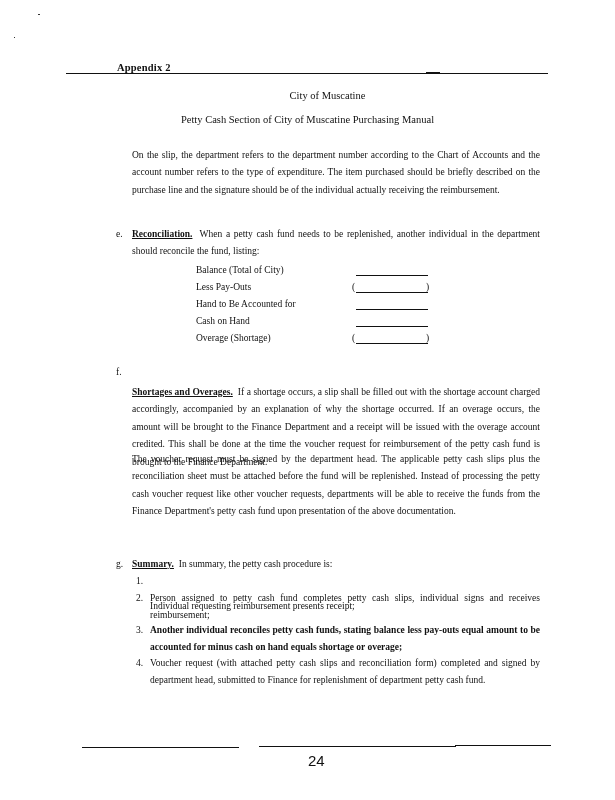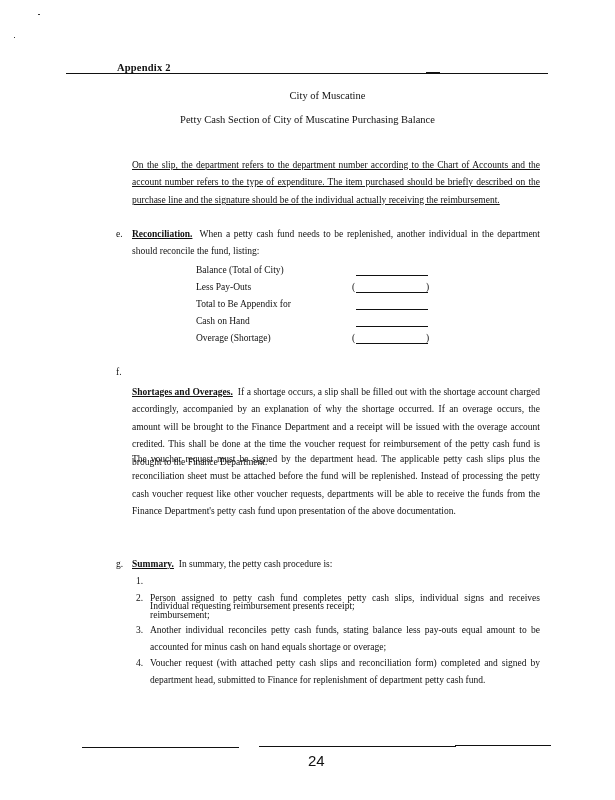--- a/index.html
+++ b/index.html
@@ -36,42 +36,42 @@
 
 <div class="dot" style="left:38px;top:14px;"></div>
 <div class="dot" style="left:14px;top:37px;width:1px;"></div>
 
 <div class="header">Appendix 2</div>
 <div class="header-rule"></div>
 <div class="header-rule2" style="left:426px;width:14px;"></div>
 <div class="header-rule3"></div>
 
 <div class="center" style="top:90px;padding-left:20px;">City of Muscatine</div>
-<div class="center" style="top:114px;">Petty Cash Section of City of Muscatine Purchasing Balance</div>
+<div class="center" style="top:114px;">Petty Cash Section of City of Muscatine Purchasing Manual</div>
 
-<div class="para" style="left:132px; top:157px; width:408px;text-decoration:underline;">On the slip, the department refers to the department number according to the Chart of Accounts and the account number refers to the type of expenditure. The item purchased should be briefly described on the purchase line and the signature should be of the individual actually receiving the reimbursement.</div>
+<div class="para" style="left:132px; top:147px; width:408px;">On the slip, the department refers to the department number according to the Chart of Accounts and the account number refers to the type of expenditure. The item purchased should be briefly described on the purchase line and the signature should be of the individual actually receiving the reimbursement.</div>
 
 <div class="marker" style="left:116px; top:229px;">e.</div>
 <div class="para" style="left:132px; top:226px; width:408px;">
   <span class="ul">Reconciliation.</span>&nbsp;
   <span>When a petty cash fund needs to be replenished, another individual in the department should reconcile the fund, listing:</span>
 </div>
 
 <div class="recon-row" style="top:265px;">
   <span class="recon-label">Balance (Total of City)</span>
   <span class="blank"></span>
 </div>
 <div class="recon-row" style="top:282px;">
   <span class="recon-label">Less Pay-Outs</span>
   <span class="paren-l">(</span>
   <span class="blank"></span>
   <span class="paren-r">)</span>
 </div>
 <div class="recon-row" style="top:299px;">
-  <span class="recon-label">Total to Be Appendix for</span>
+  <span class="recon-label">Hand to Be Accounted for</span>
   <span class="blank"></span>
 </div>
 <div class="recon-row" style="top:316px;">
   <span class="recon-label">Cash on Hand</span>
   <span class="blank"></span>
 </div>
 <div class="recon-row" style="top:333px;">
   <span class="recon-label">Overage (Shortage)</span>
   <span class="paren-l">(</span>
   <span class="blank"></span>
@@ -91,21 +91,21 @@
   <span>In summary, the petty cash procedure is:</span>
 </div>
 
 <div class="list-num" style="left:136px; top:576px;">1.</div>
 <div class="para" style="left:150px; top:598px; width:390px;">Individual requesting reimbursement presents receipt;</div>
 
 <div class="list-num" style="left:136px; top:593px;">2.</div>
 <div class="para" style="left:150px; top:590px; width:390px;">Person assigned to petty cash fund completes petty cash slips, individual signs and receives reimbursement;</div>
 
 <div class="list-num" style="left:136px; top:625px;">3.</div>
-<div class="para" style="left:150px; top:622px; width:390px;">Another individual reconciles petty cash funds, stating balance less pay-outs equal amount to be accounted for minus cash on hand equals shortage or overage;</div>
+<div class="para" style="left:150px; top:622px; width:390px;font-weight:bold;">Another individual reconciles petty cash funds, stating balance less pay-outs equal amount to be accounted for minus cash on hand equals shortage or overage;</div>
 
 <div class="list-num" style="left:136px; top:658px;">4.</div>
 <div class="para" style="left:150px; top:655px; width:390px;">Voucher request (with attached petty cash slips and reconciliation form) completed and signed by department head, submitted to Finance for replenishment of department petty cash fund.</div>
 
 <div class="footer-rule" style="left:82px; top:747px; width:157px;"></div>
 <div class="footer-rule" style="left:259px; top:746px; width:197px;"></div>
 <div class="footer-rule" style="left:455px; top:745px; width:96px;"></div>
 <div class="page-num">24</div>
 
 </body></html>

